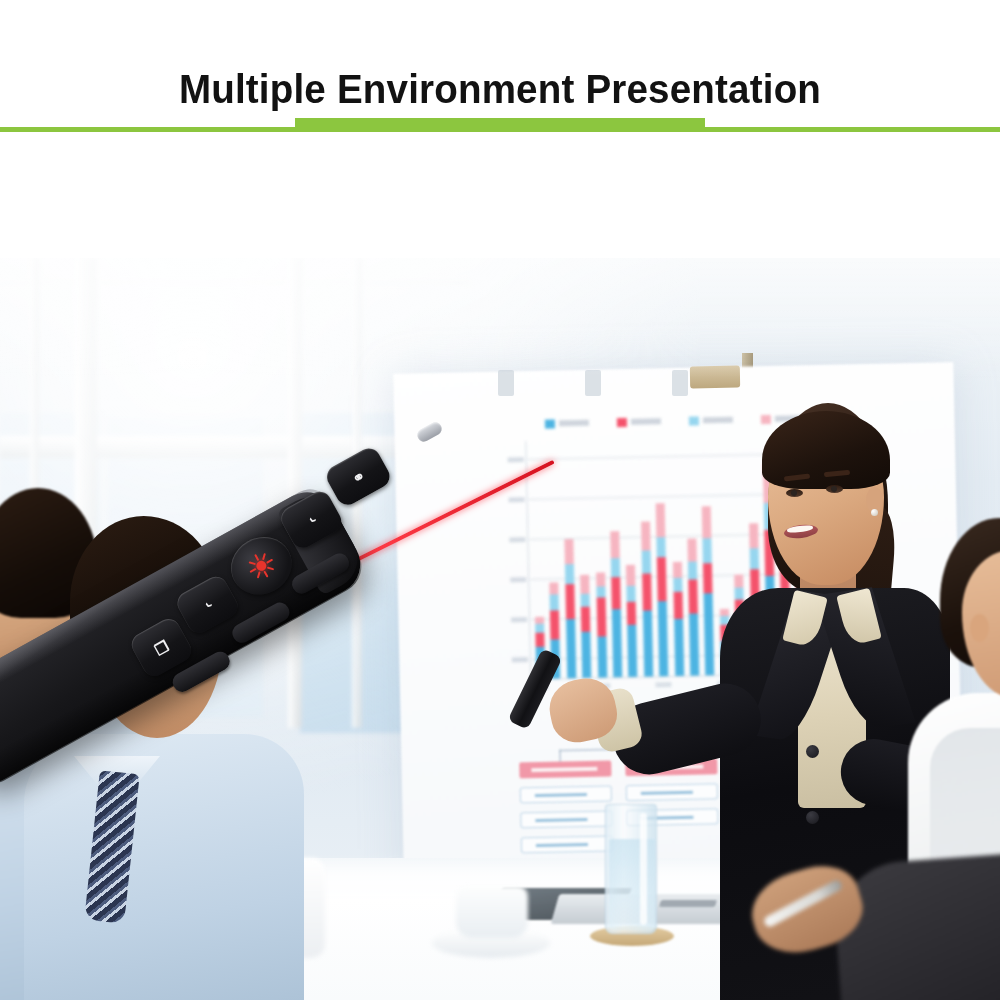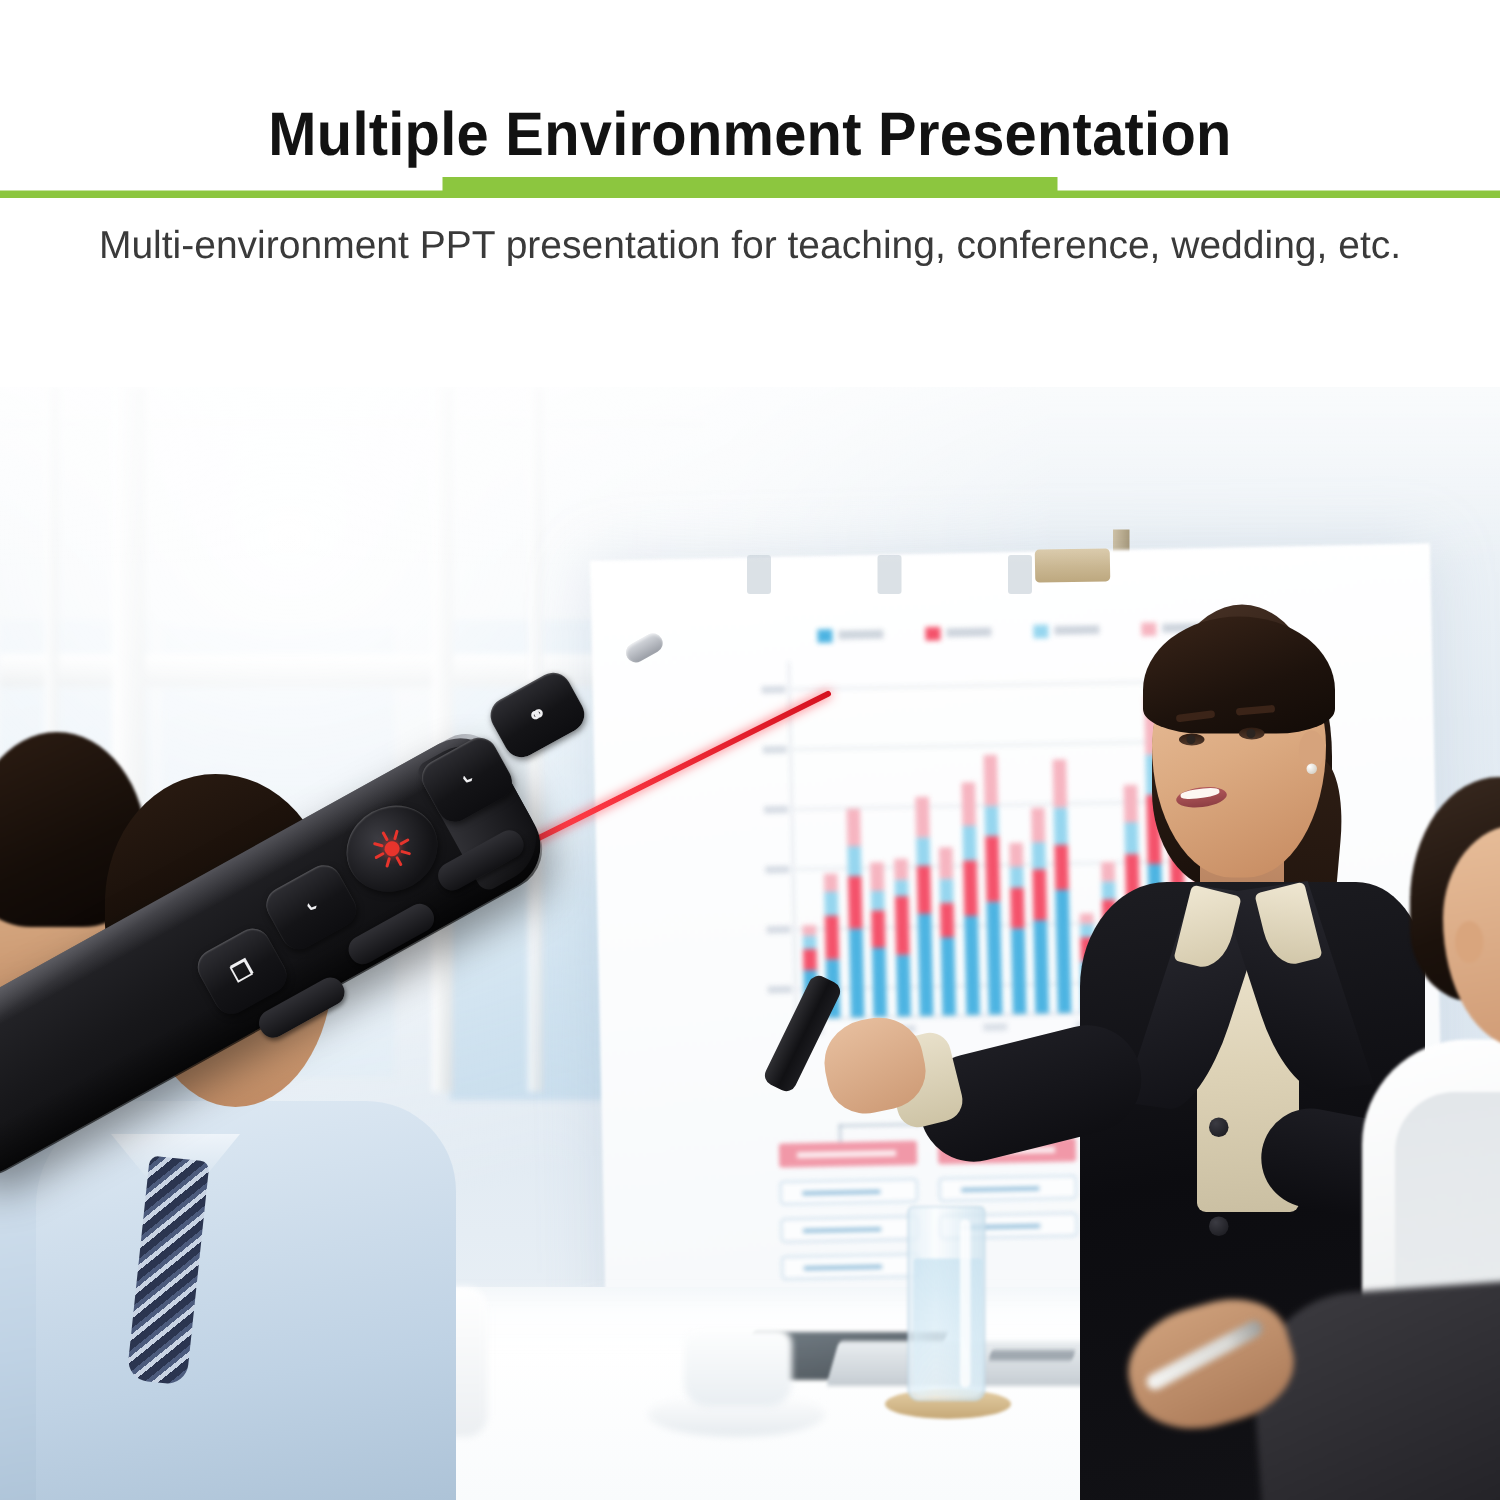--- a/index.html
+++ b/index.html
@@ -368,21 +368,20 @@
 
   <div class="header-band">
 
     <div class="title" style="color: rgb(18, 18, 18);">Multiple Environment Presentation</div>
 
     <div class="divider-wrap">
       <div class="divider-thin" style="background: rgb(140, 198, 63);"></div>
       <div class="divider-thick" style="background: rgb(140, 198, 63);"></div>
     </div>
 
-    <div class="subtitle" style="color: rgb(58, 58, 58);">Multi-environment PPT presentation for teaching, conference, wedding, etc.</div>
   </div>
 
   <div class="photo">
 
     <div class="bg-base"></div>
 
     <div class="blur-soft">
       <div class="pane p1"></div>
       <div class="pane p2"></div>
       <div class="pane p3"></div>

